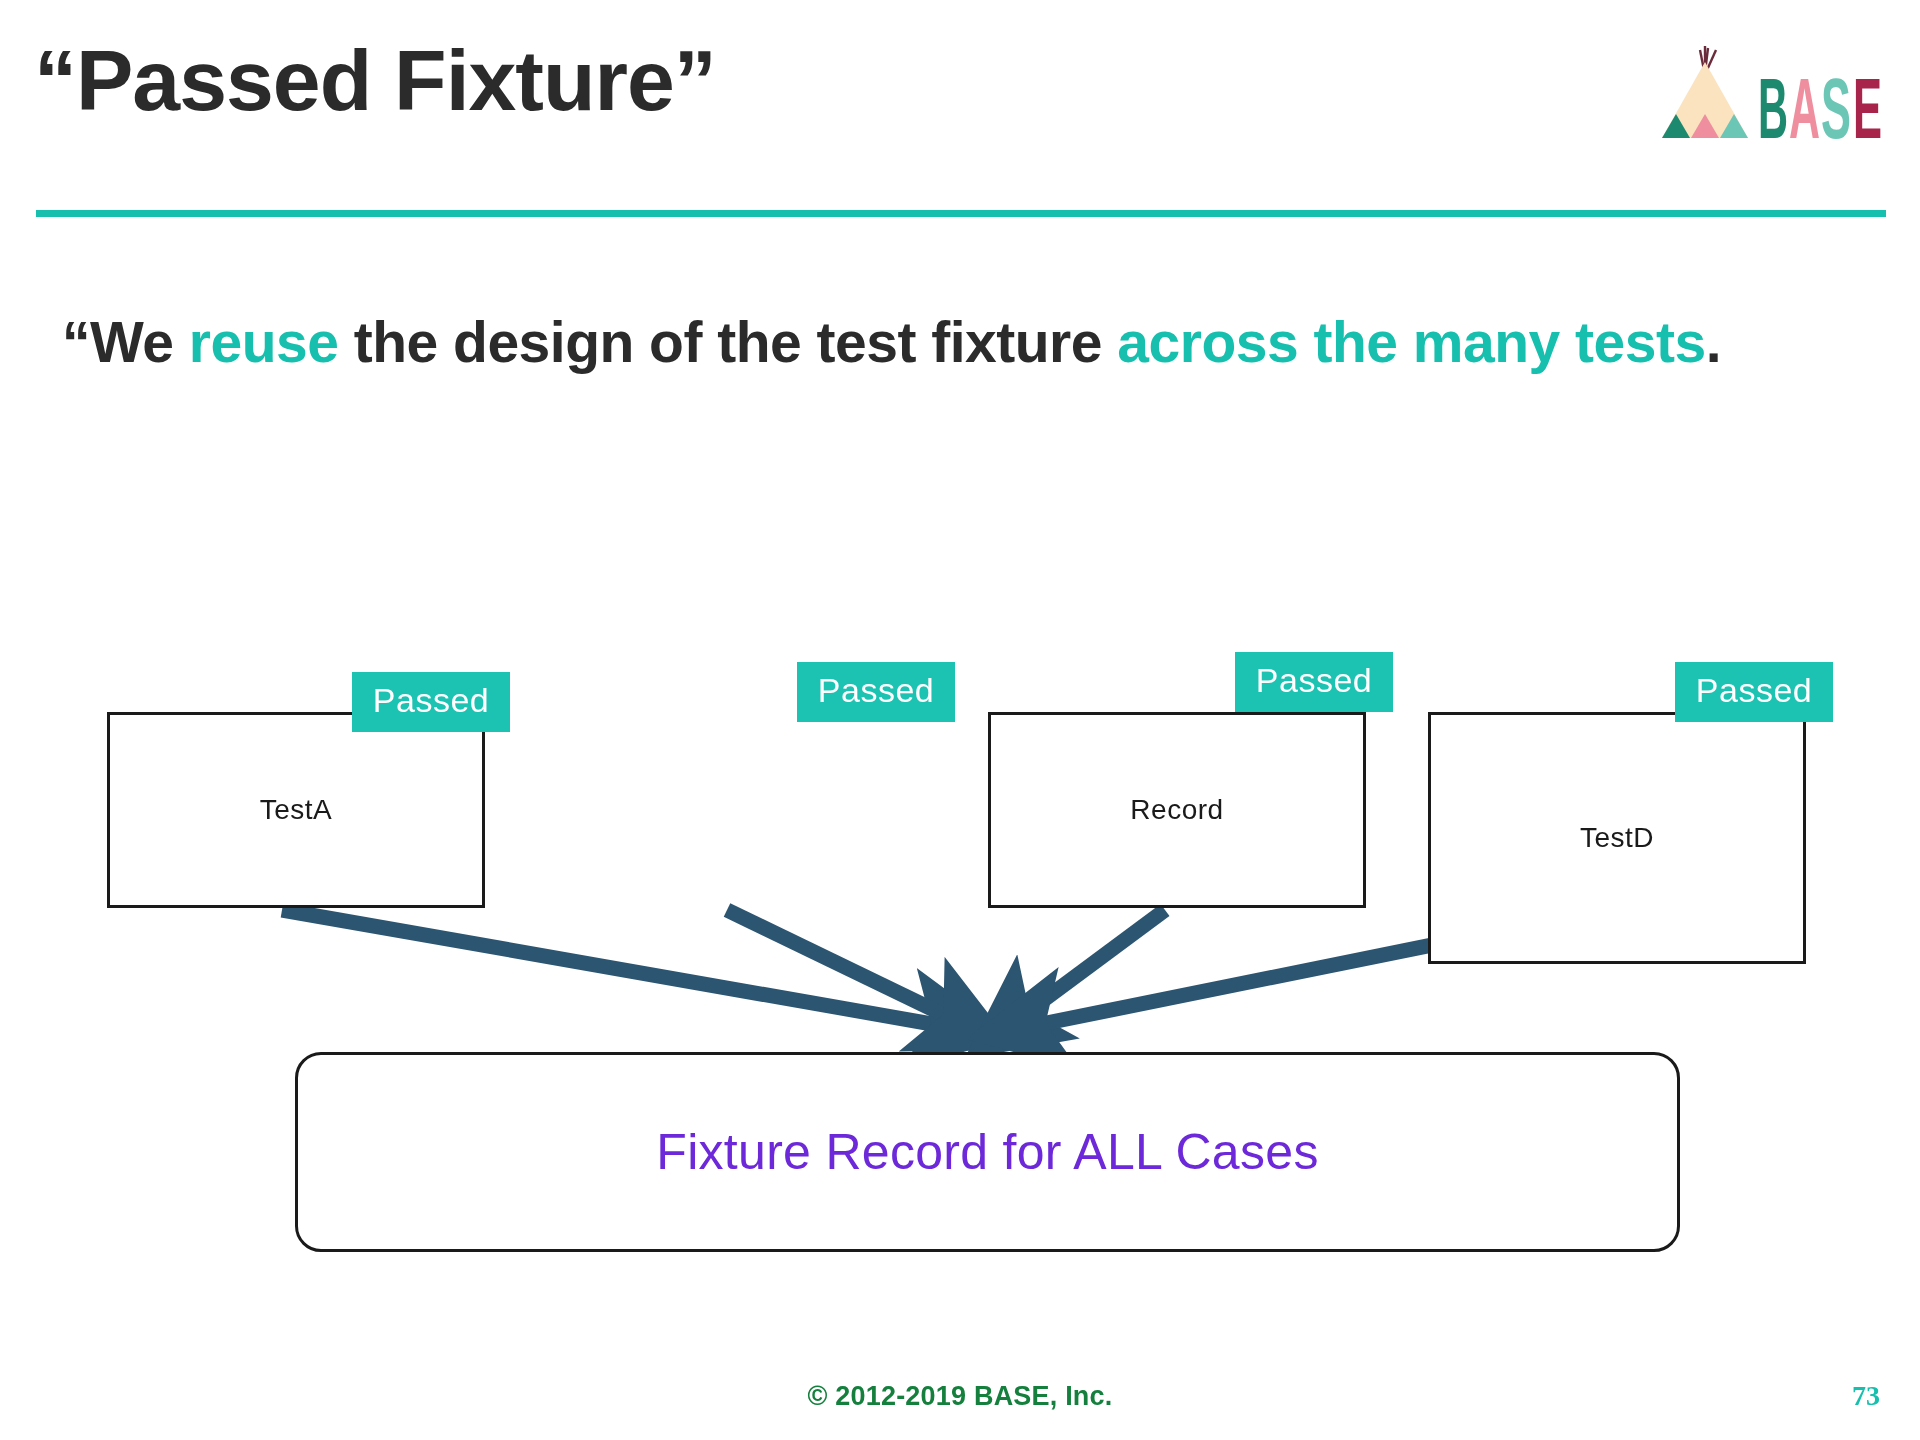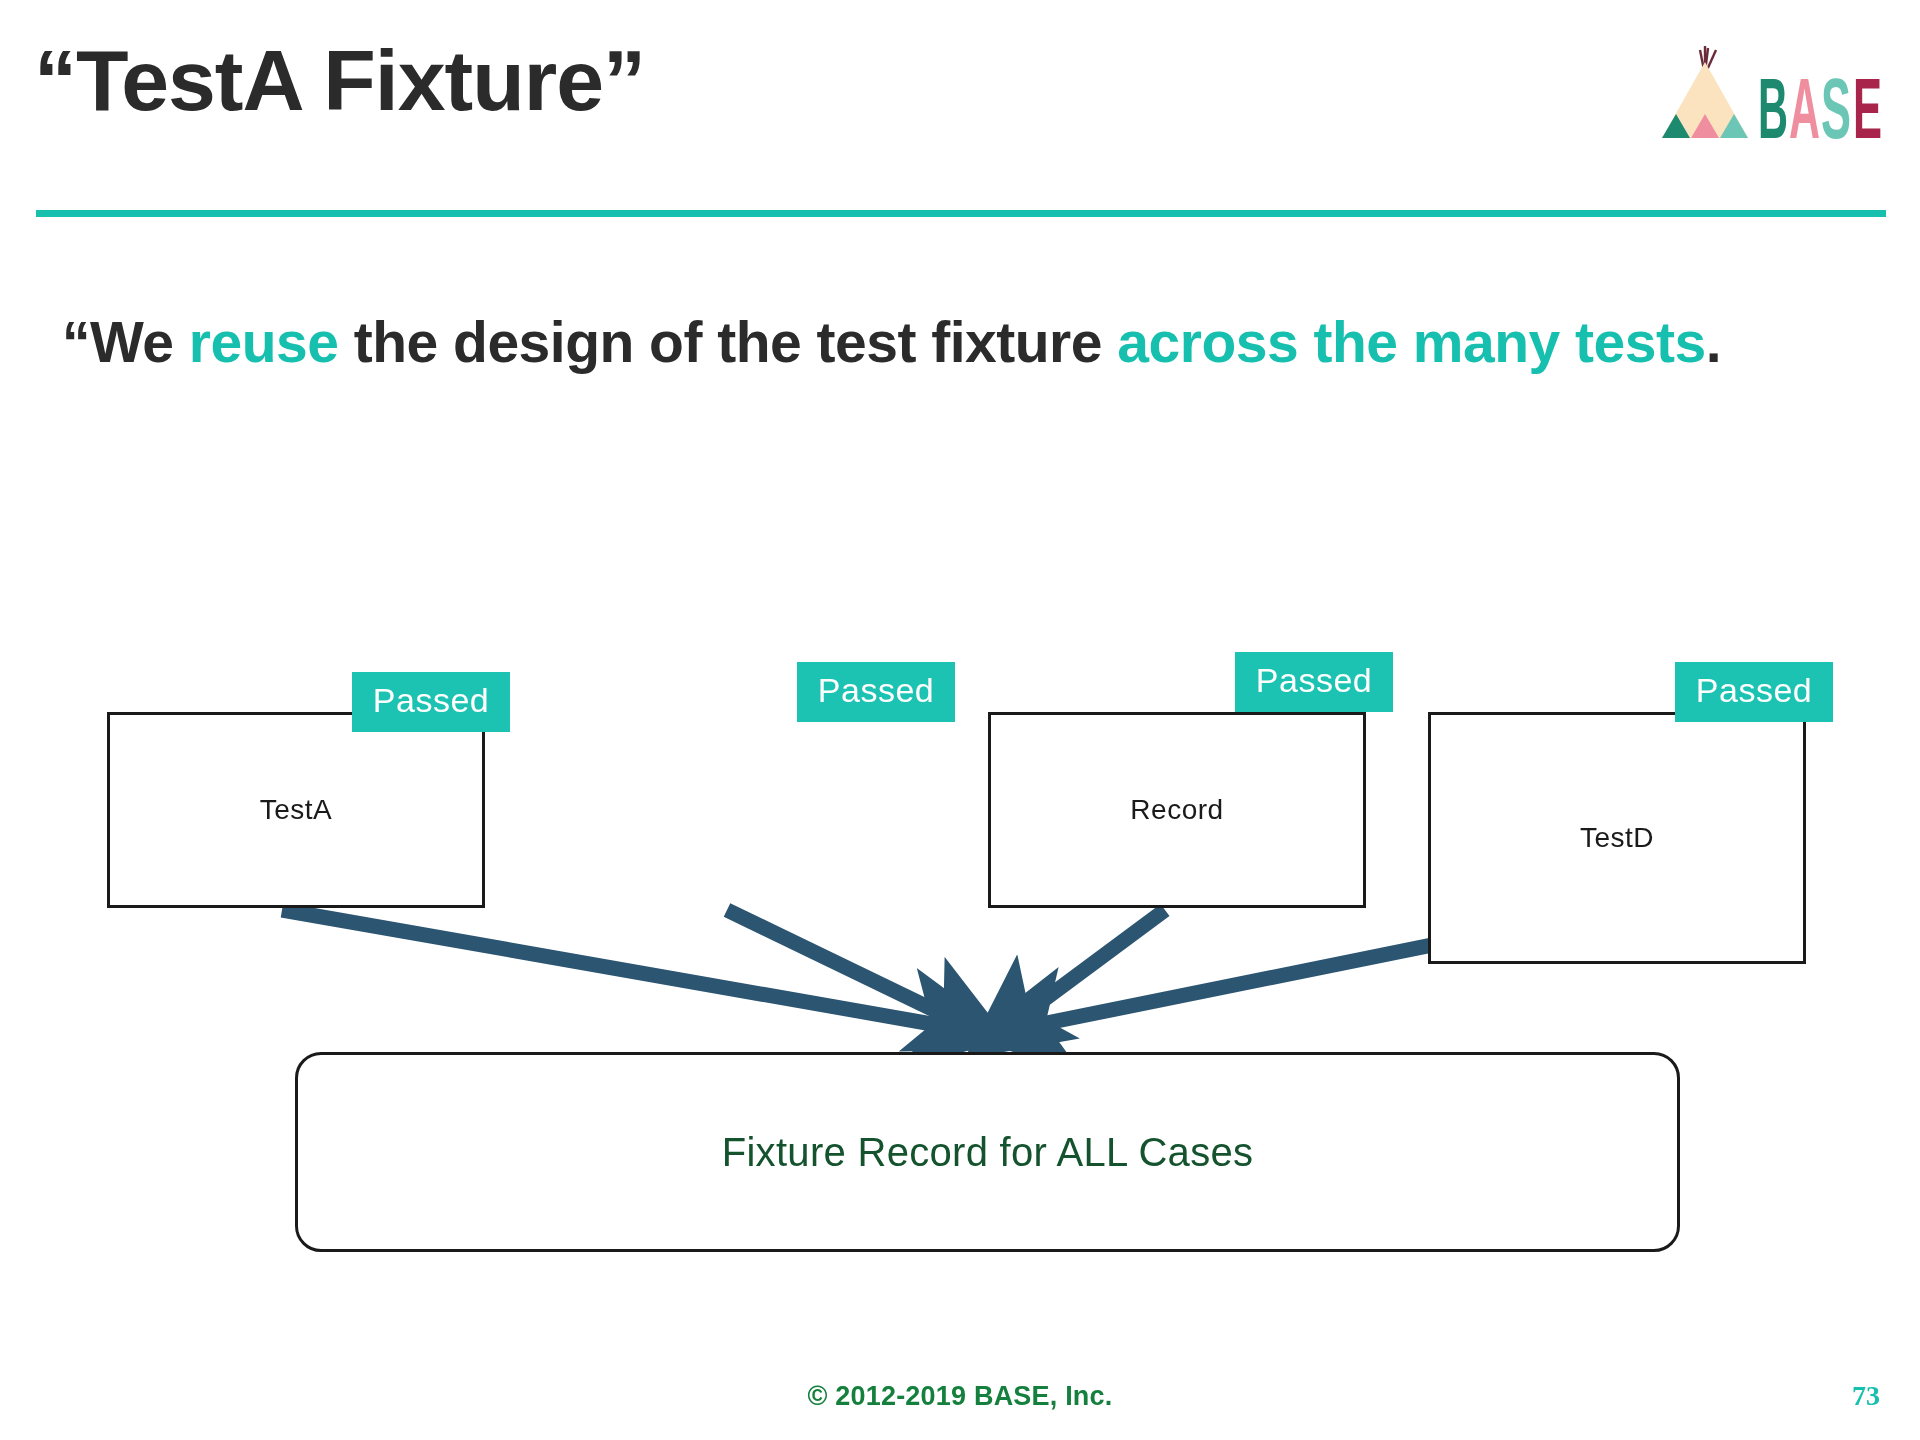--- a/index.html
+++ b/index.html
@@ -123,22 +123,22 @@
     box-sizing: border-box;
     z-index: 1;
   }
   .fixture-label {
     position: absolute;
     left: 0;
     right: 0;
     top: 50%;
     transform: translateY(-50%);
     text-align: center;
-    font-size: 40px;
-    color: #14532d;
+    font-size: 50px;
+    color: #6d28d9;
     letter-spacing: 0.3px;
   }
 
   
   .footer-copy {
     position: absolute;
     left: 0;
     right: 0;
     bottom: 28px;
     text-align: center;
@@ -155,21 +155,21 @@
     font-weight: bold;
     color: #16bfae;
     font-family: Liberation Serif, serif;
   }
 </style>
 </head>
 <body>
 
 <div class="slide">
 
-  <div class="slide-title">“TestA Fixture”</div>
+  <div class="slide-title">“Passed Fixture”</div>
 
   <div class="title-rule"></div>
 
   <div class="logo">
     <svg width="230" height="104" viewBox="0 0 230 104" xmlns="http://www.w3.org/2000/svg">
 
       <g stroke="#6b2b3a" stroke-width="2.4" fill="none">
         <line x1="40" y1="12" x2="44" y2="32"></line>
         <line x1="48" y1="10" x2="45" y2="34"></line>
         <line x1="56" y1="12" x2="47" y2="32"></line>

